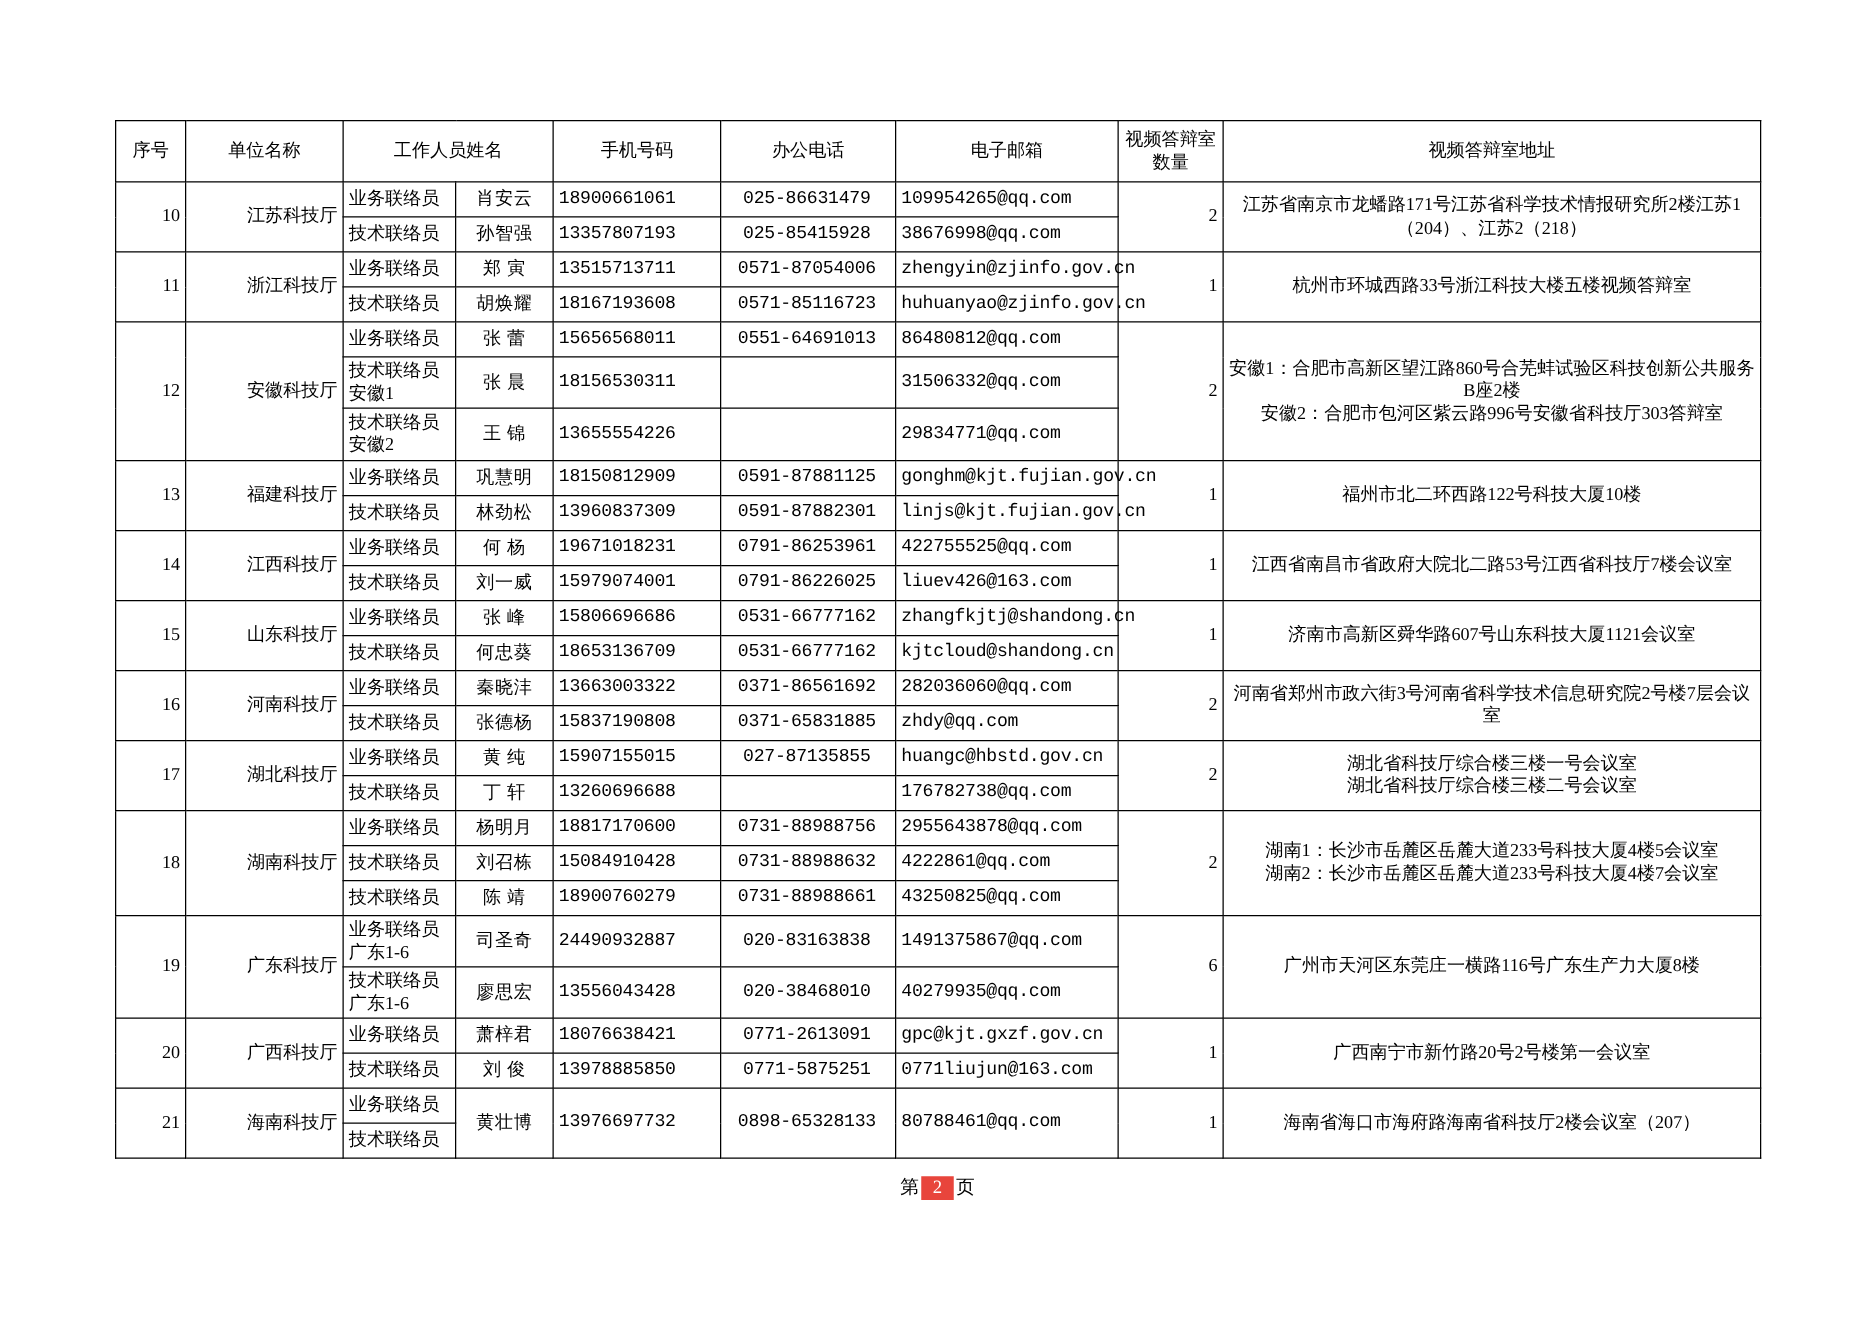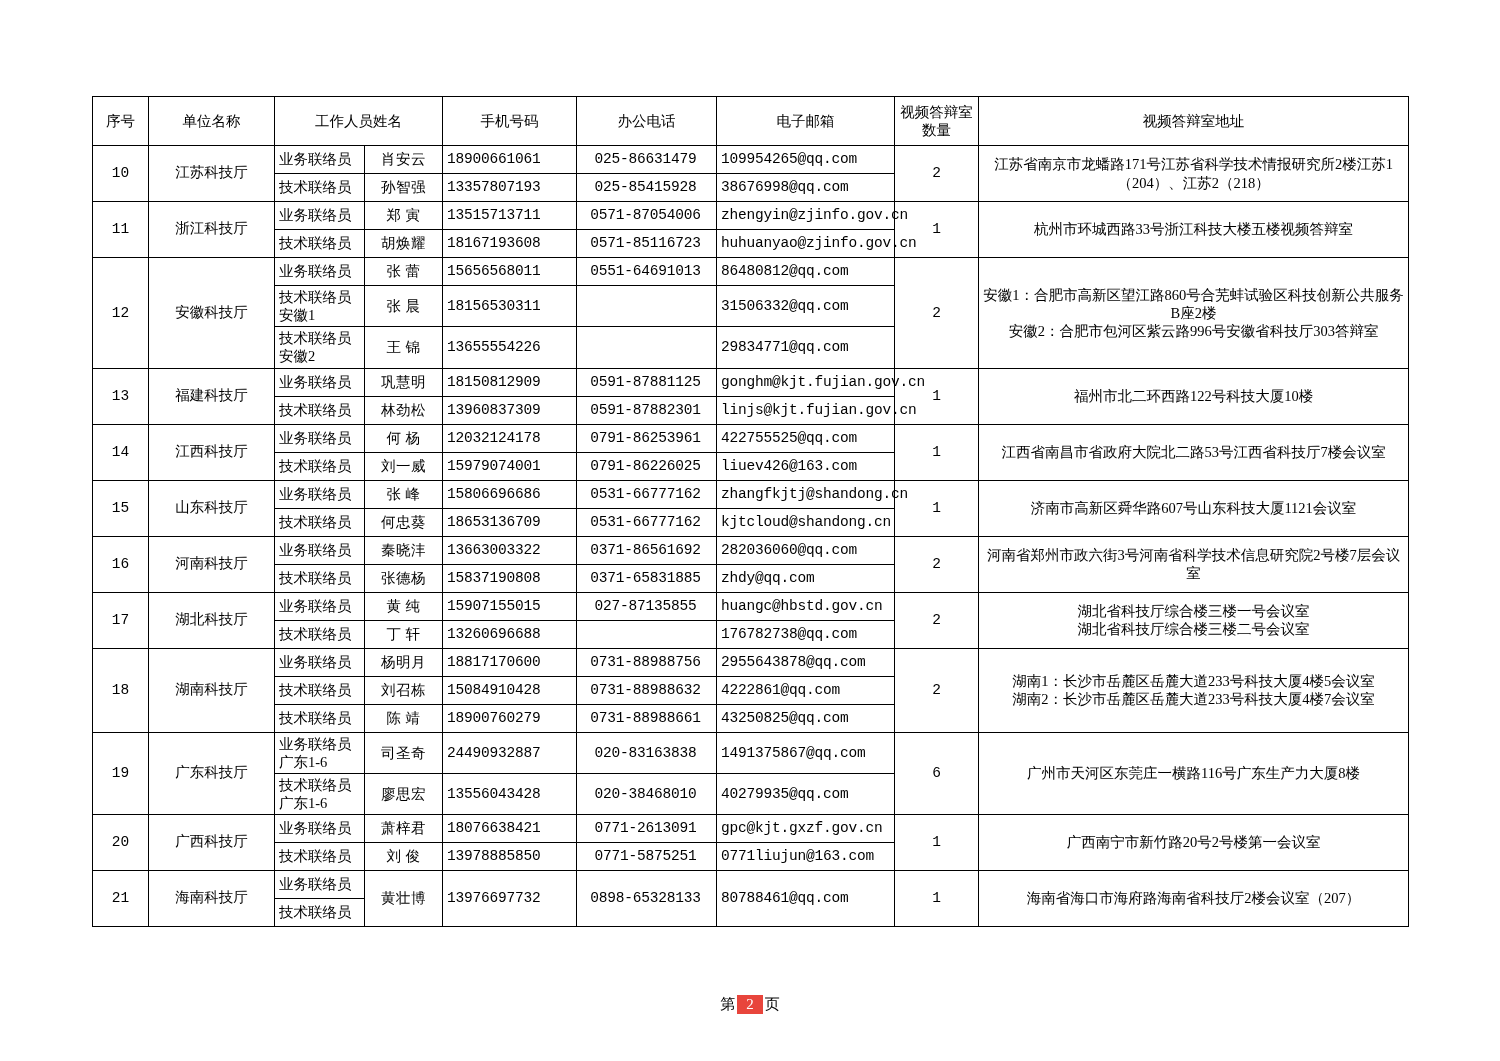--- a/index.html
+++ b/index.html
@@ -51,22 +51,21 @@
   col.c-addr   { width: 430px; }
 
   thead td {
     text-align: center;
     font-weight: bold;
     font-family: "Liberation Serif", "DejaVu Serif", serif;
     height: 44px;
     font-size: 15px;
   }
   .cell-idx, .cell-unit, .cell-count {
-    text-align: center;
-    font-family: Liberation Mono, monospace;
+    text-align: right;
   }
   .cell-role {
     font-size: 13.5px;
     white-space: pre-line;
   }
   .cell-name {
     text-align: center;
     font-size: 14.5px;
     letter-spacing: 0.5px;
     margin-top: 24px;
@@ -86,21 +85,21 @@
     text-align: center;
     font-size: 14px;
     padding-left: 8px;
     line-height: 1.35;
     white-space: pre-line;
   }
   .row-h { height: 28px; }
   .footer {
     position: absolute;
     left: 0;
-    top: 995px;
+    top: 940px;
     width: 1500px;
     text-align: center;
     font-size: 15px;
   }
   .footer .pg {
     display: inline-block;
     background: #e8453c;
     color: #ffffff;
     padding: 1px 9px;
     margin: 0 2px;
@@ -221,21 +220,21 @@
             <td class="cell-name">林劲松</td>
             <td class="cell-mono">13960837309</td>
             <td class="cell-mono center">0591-87882301</td>
             <td class="cell-mono">linjs@kjt.fujian.gov.cn</td>
           </tr>
           <tr class="row-h">
             <td rowspan="2" class="cell-idx">14</td>
             <td rowspan="2" class="cell-unit">江西科技厅</td>
             <td class="cell-role">业务联络员</td>
             <td class="cell-name">何 杨</td>
-            <td class="cell-mono">12032124178</td>
+            <td class="cell-mono">19671018231</td>
             <td class="cell-mono center">0791-86253961</td>
             <td class="cell-mono">422755525@qq.com</td>
             <td rowspan="2" class="cell-count">1</td>
             <td rowspan="2" class="cell-addr">江西省南昌市省政府大院北二路53号江西省科技厅7楼会议室</td>
           </tr>
           <tr class="row-h">
             <td class="cell-role">技术联络员</td>
             <td class="cell-name">刘一威</td>
             <td class="cell-mono">15979074001</td>
             <td class="cell-mono center">0791-86226025</td>

